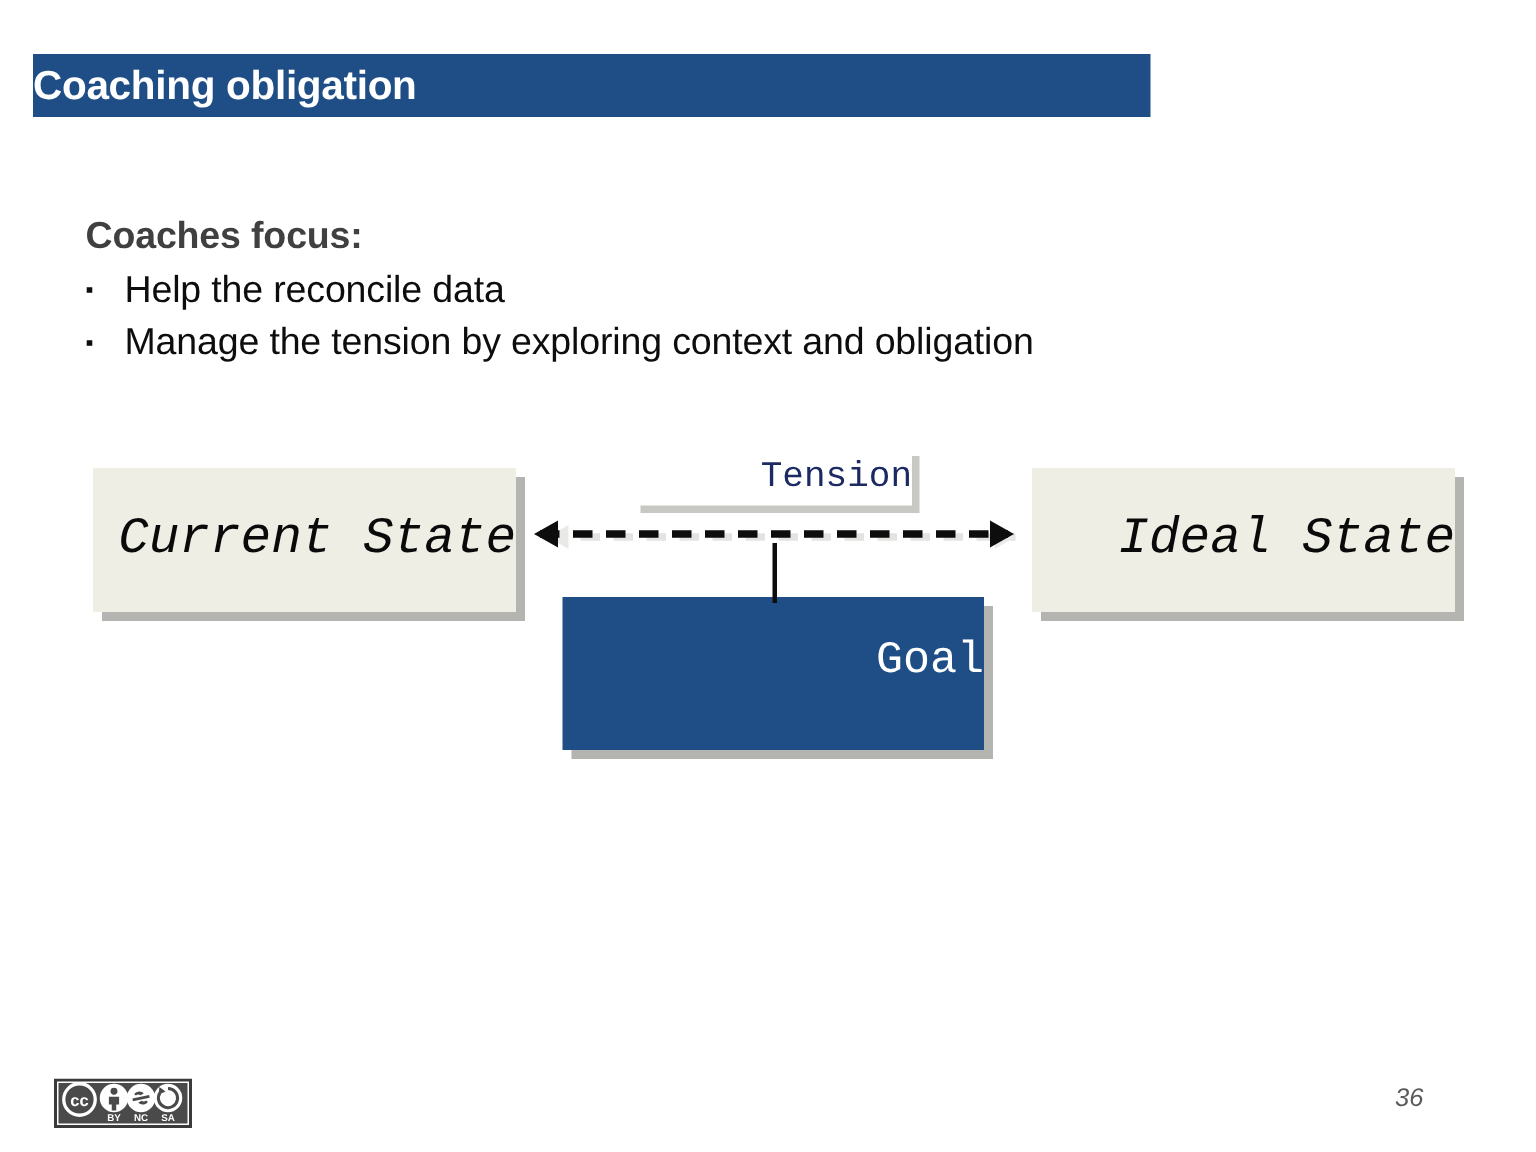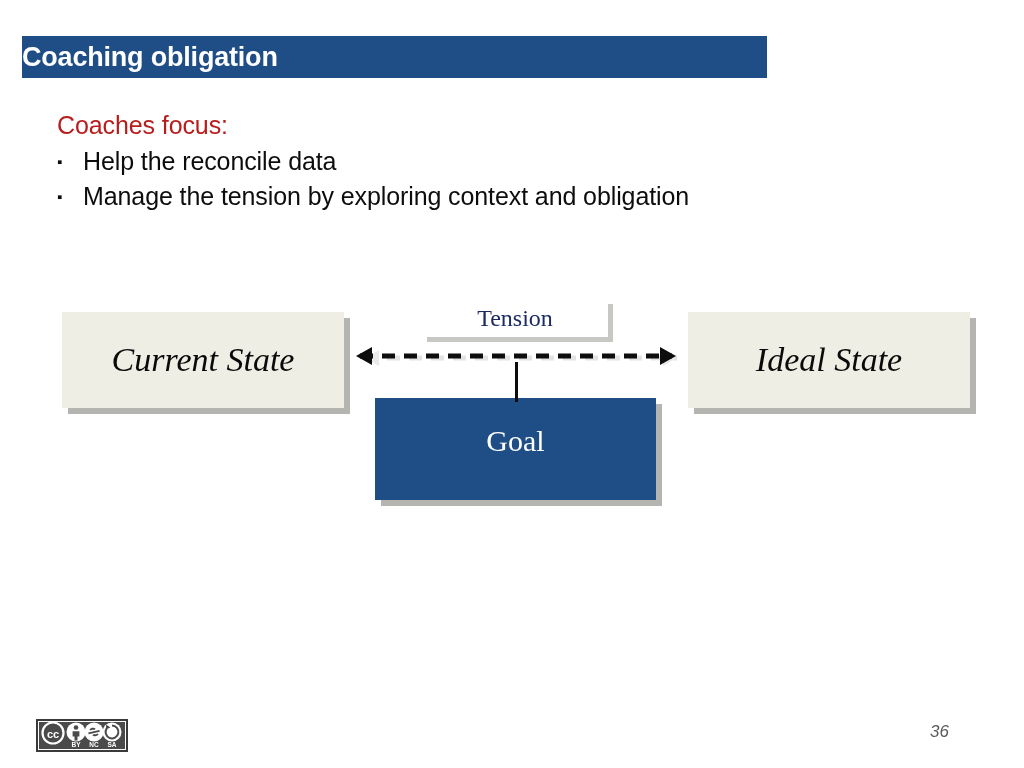--- a/index.html
+++ b/index.html
@@ -39,24 +39,25 @@
 
   
   .body-block {
     position: absolute;
     left: 57px;
     top: 110px;
     width: 900px;
   }
   .lead-line {
     font-size: 25px;
-    font-weight: normal;
-    color: #b91c1c;
+    font-weight: bold;
+    color: #404040;
     line-height: 1.22;
     letter-spacing: -0.1px;
+    margin-top: 32px;
   }
   .bullet-row {
     display: flex;
     align-items: baseline;
     font-size: 25px;
     color: #0d0d0d;
     line-height: 1.22;
     margin-top: 5px;
     letter-spacing: -0.1px;
   }
@@ -80,22 +81,22 @@
     left: 0;
     top: 0;
     width: 1024px;
     height: 768px;
   }
   .node {
     position: absolute;
     box-sizing: border-box;
     display: flex;
     align-items: center;
-    justify-content: center;
-    font-family: Liberation Serif, serif;
+    justify-content: flex-end;
+    font-family: Liberation Mono, monospace;
   }
   .node .node-shadow {
     position: absolute;
     left: 6px;
     top: 6px;
     right: -6px;
     bottom: -6px;
     background: #a7a7a2;
     opacity: 0.85;
     z-index: 0;

